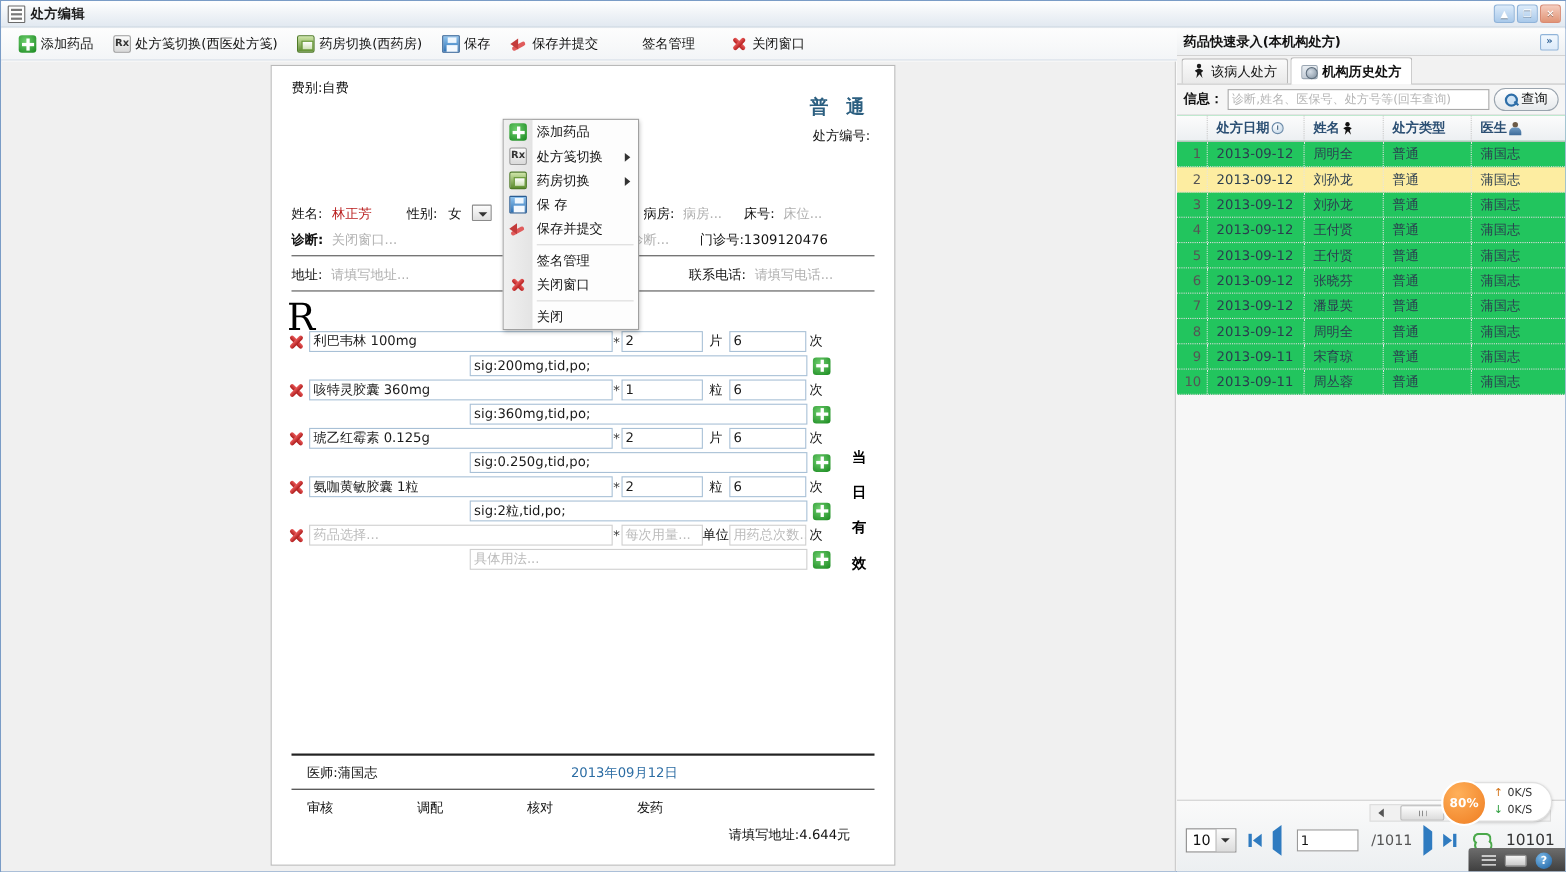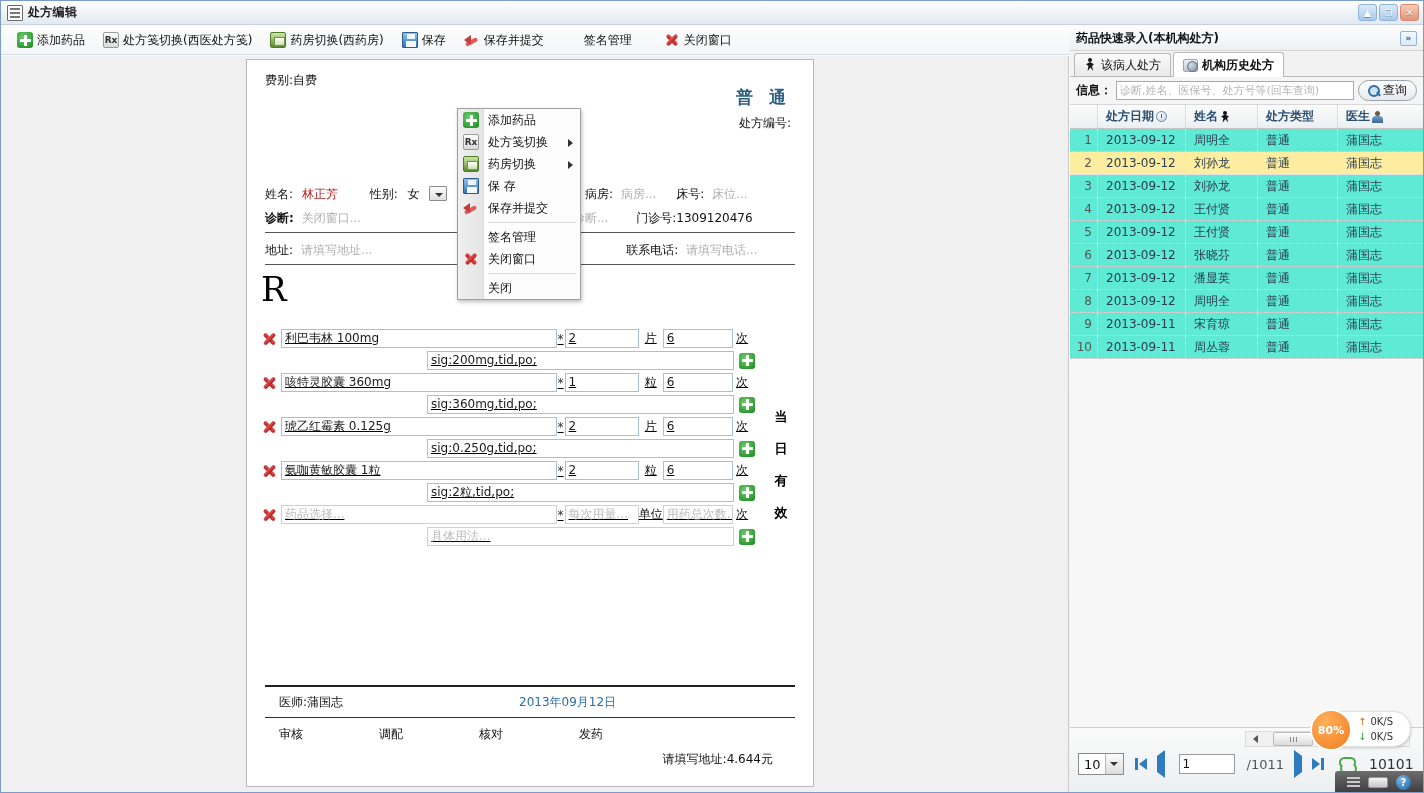--- a/index.html
+++ b/index.html
@@ -154,21 +154,21 @@
     border-top: 4px solid #333;
   }
 
   .rsym {
     position: absolute; left: 14px; top: 212px;
     font-family: "DejaVu Serif", "Liberation Serif", serif;
     font-size: 34px; color: #000; line-height: 1;
   }
 
   
-  #meds { position: absolute; left: 14px; top: 268px; width: 494px; text-decoration: underline; }
+  #meds { position: absolute; left: 14px; top: 240px; width: 494px; }
   .med-line { display: flex; align-items: center; height: 21px; margin-bottom: 1px; }
   .med-del {
     width: 17px; height: 16px; position: relative; flex: 0 0 17px; margin-right: 3px;
   }
   .med-del::before, .med-del::after {
     content: ""; position: absolute; left: 1px; top: 6px; width: 15px; height: 4px;
     background: linear-gradient(#ea5a5a,#ad1c1c); border-radius: 2px;
   }
   .med-del::before { transform: rotate(45deg); }
   .med-del::after  { transform: rotate(-45deg); }
@@ -307,21 +307,21 @@
   .ico-mag::before {
     content: ""; position: absolute; left: 0; top: 0; width: 8px; height: 8px;
     border: 2px solid #2e6ea8; border-radius: 50%; background: #cfe3f5;
   }
   .ico-mag::after {
     content: ""; position: absolute; left: 8px; top: 8px; width: 5px; height: 2px;
     background: #2e6ea8; transform: rotate(45deg);
   }
 
   
-  #rx-table { width: 353px; background: #5eead4; }
+  #rx-table { width: 353px; background: #22c55e; }
   .thead {
     display: flex; height: 24px; align-items: center;
     background: linear-gradient(#fcfcfc,#eceff2); border-bottom: 1px solid #c5c5c5;
     font-size: 12px; font-weight: bold; color: #2b4f73;
   }
   .thead .th { display: flex; align-items: center; gap: 2px; padding-left: 8px; border-right: 1px dotted #c8c8c8; height: 100%; }
   .c-idx { width: 28px; justify-content: flex-end; padding-right: 5px; padding-left: 0 !important; }
   .c-date { width: 88px; }
   .c-name { width: 72px; }
   .c-type { width: 80px; }

